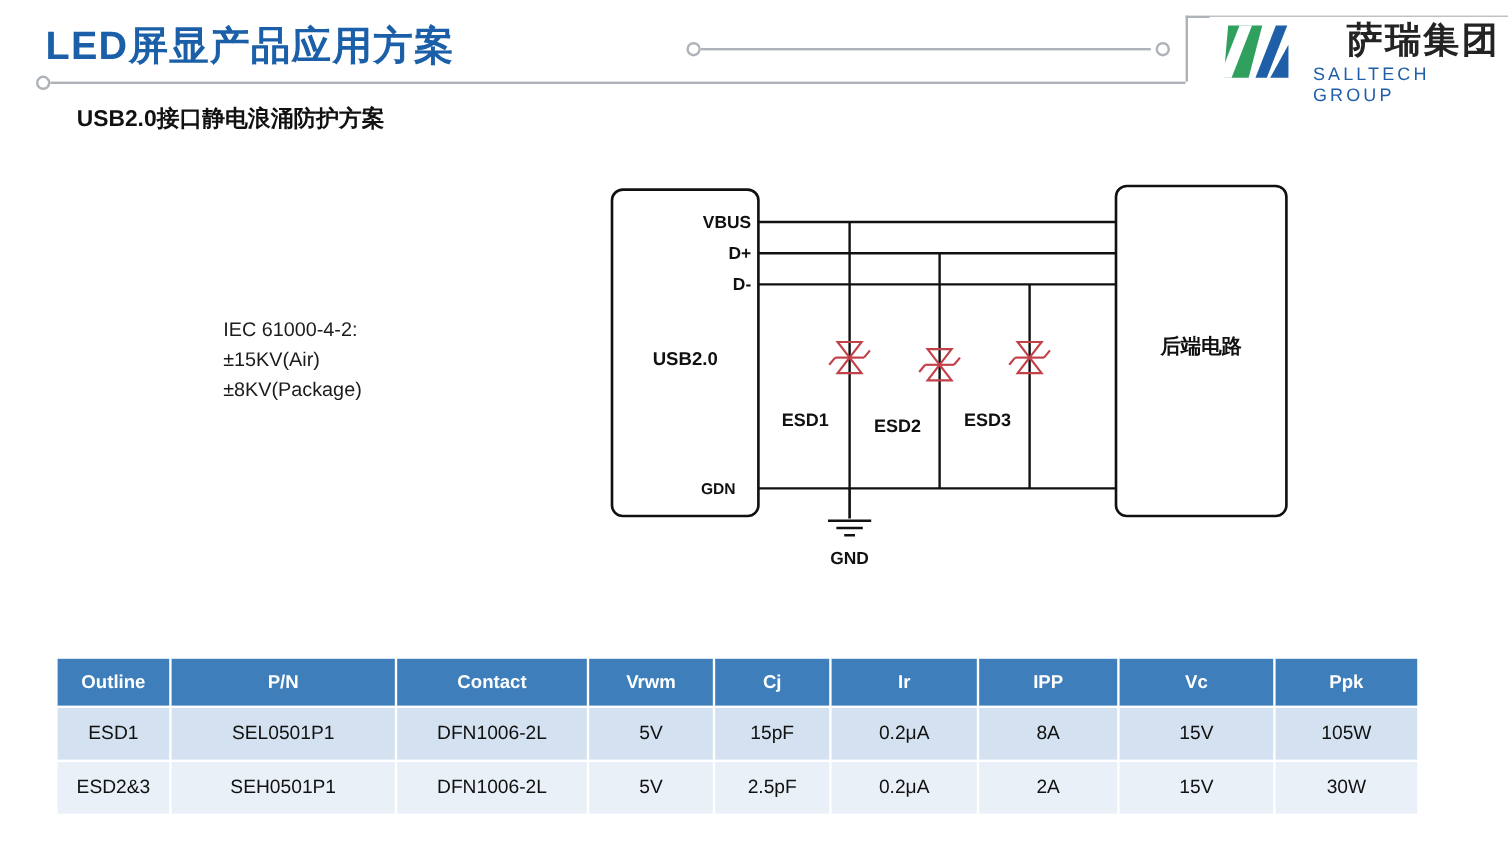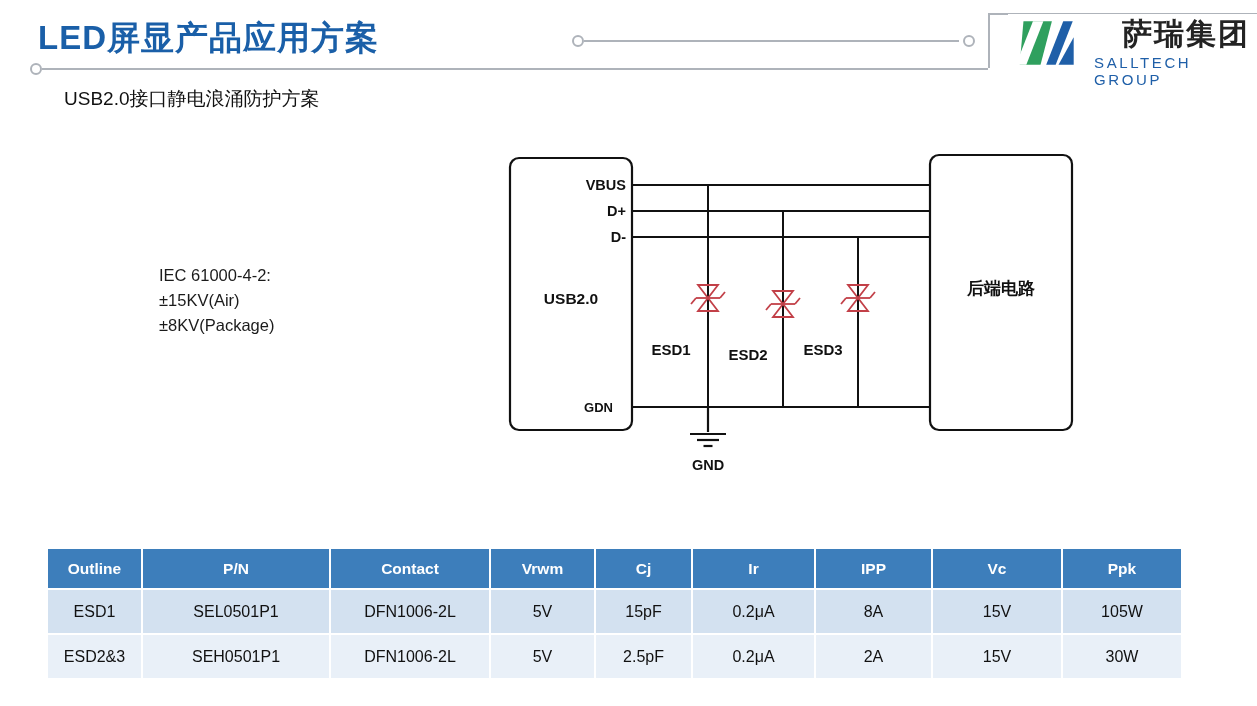--- a/index.html
+++ b/index.html
@@ -35,24 +35,24 @@
   .dot-a{left:572px; top:35px;}
   .dot-b{left:963px; top:35px;}
   .dot-c{left:30px; top:63px;}
   
   .logo{position:absolute; left:1008px; top:14px; display:flex; align-items:flex-start; gap:10px; background:#fff; padding-left:6px;}
   .logo-text{display:flex; flex-direction:column; margin-top:4px;}
   .logo-cn{font-size:30px; font-weight:bold; color:#232323; letter-spacing:2px; line-height:32px;margin-left:28px;}
   .logo-en{font-size:15px; color:var(--logo-blue); letter-spacing:2.6px; margin-top:4px;}
   .subtitle{
     position:absolute; left:64px; top:86px;
-    font-size:19px; font-weight:normal; color:#111;
+    font-size:19px; font-weight:bold; color:#111;
   }
   .iec-note{
-    position:absolute; left:159px; top:263px;
+    position:absolute; left:186px; top:263px;
     font-size:16.5px; color:#1b1b1b; line-height:25px;
   }
   .diagram-svg{position:absolute; left:500px; top:148px;}
   .diagram-svg text{font-family:"Liberation Sans", sans-serif; fill:#111;}
   
   .spec-table{
     position:absolute; left:46px; top:547px;
     border-collapse:collapse; table-layout:fixed; width:1135px;
   }
   .spec-table th{

